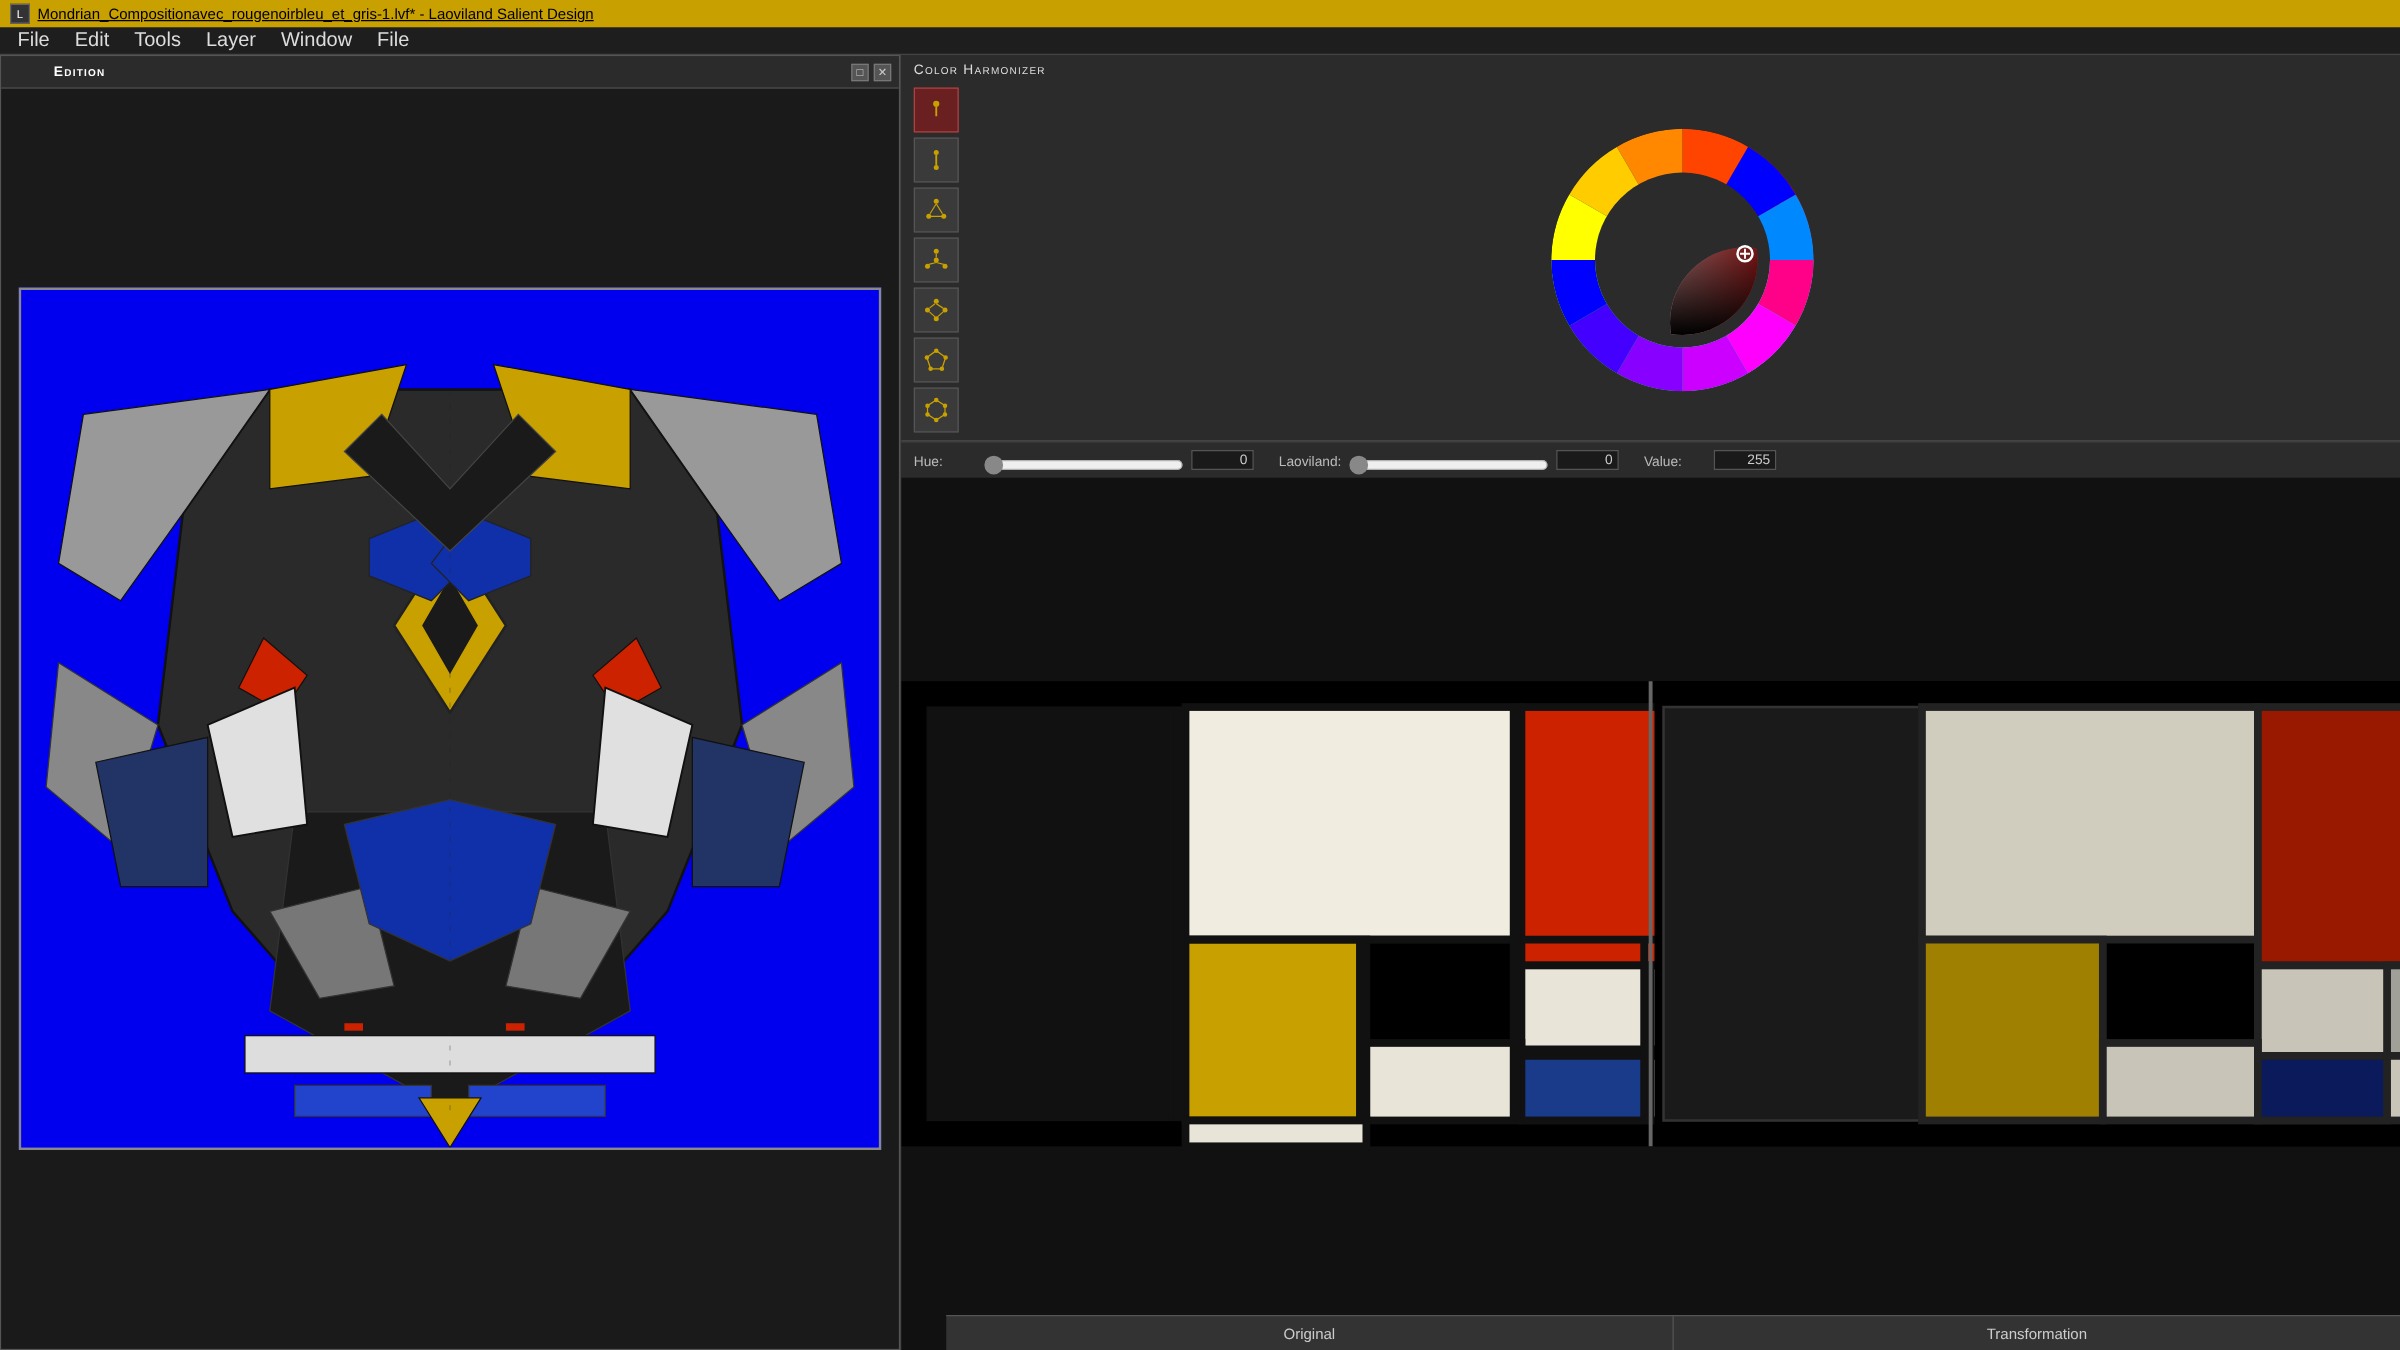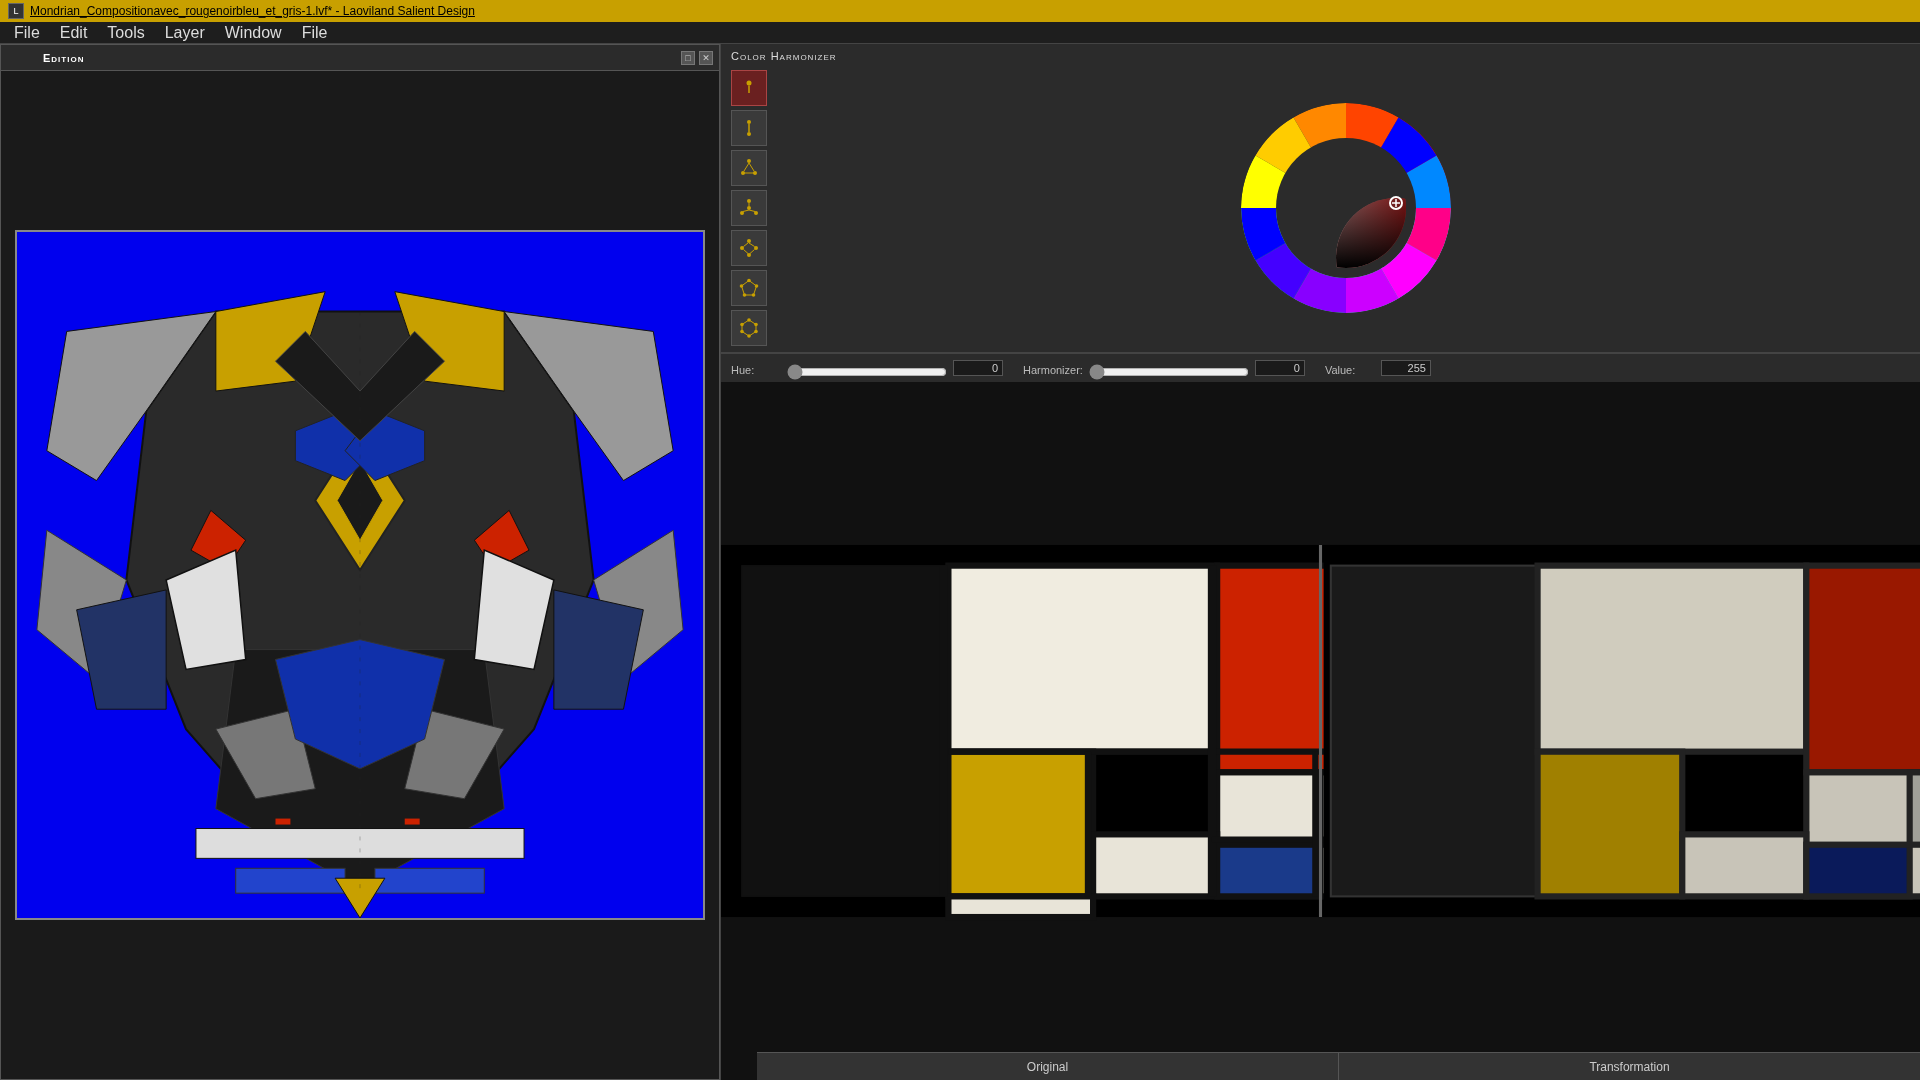--- a/index.html
+++ b/index.html
@@ -545,21 +545,21 @@
       </div>
     </div>
 
     <div id="ch-sliders">
       <div class="slider-group">
         <span class="slider-label">Hue:</span>
         <input type="range" class="slider-input" min="0" max="360" value="0" style="">
         <input type="text" class="slider-spinbox" value="0" style="">
       </div>
       <div class="slider-group">
-        <span class="slider-label">Harmonizer:</span>
+        <span class="slider-label">Laoviland:</span>
         <input type="range" class="slider-input" min="0" max="255" value="0" style="">
         <input type="text" class="slider-spinbox" value="0" style="">
       </div>
       <div class="slider-group">
         <span class="slider-label">Value:</span>
         <input type="text" class="slider-spinbox" value="255" style="">
       </div>
     </div>
 
 

